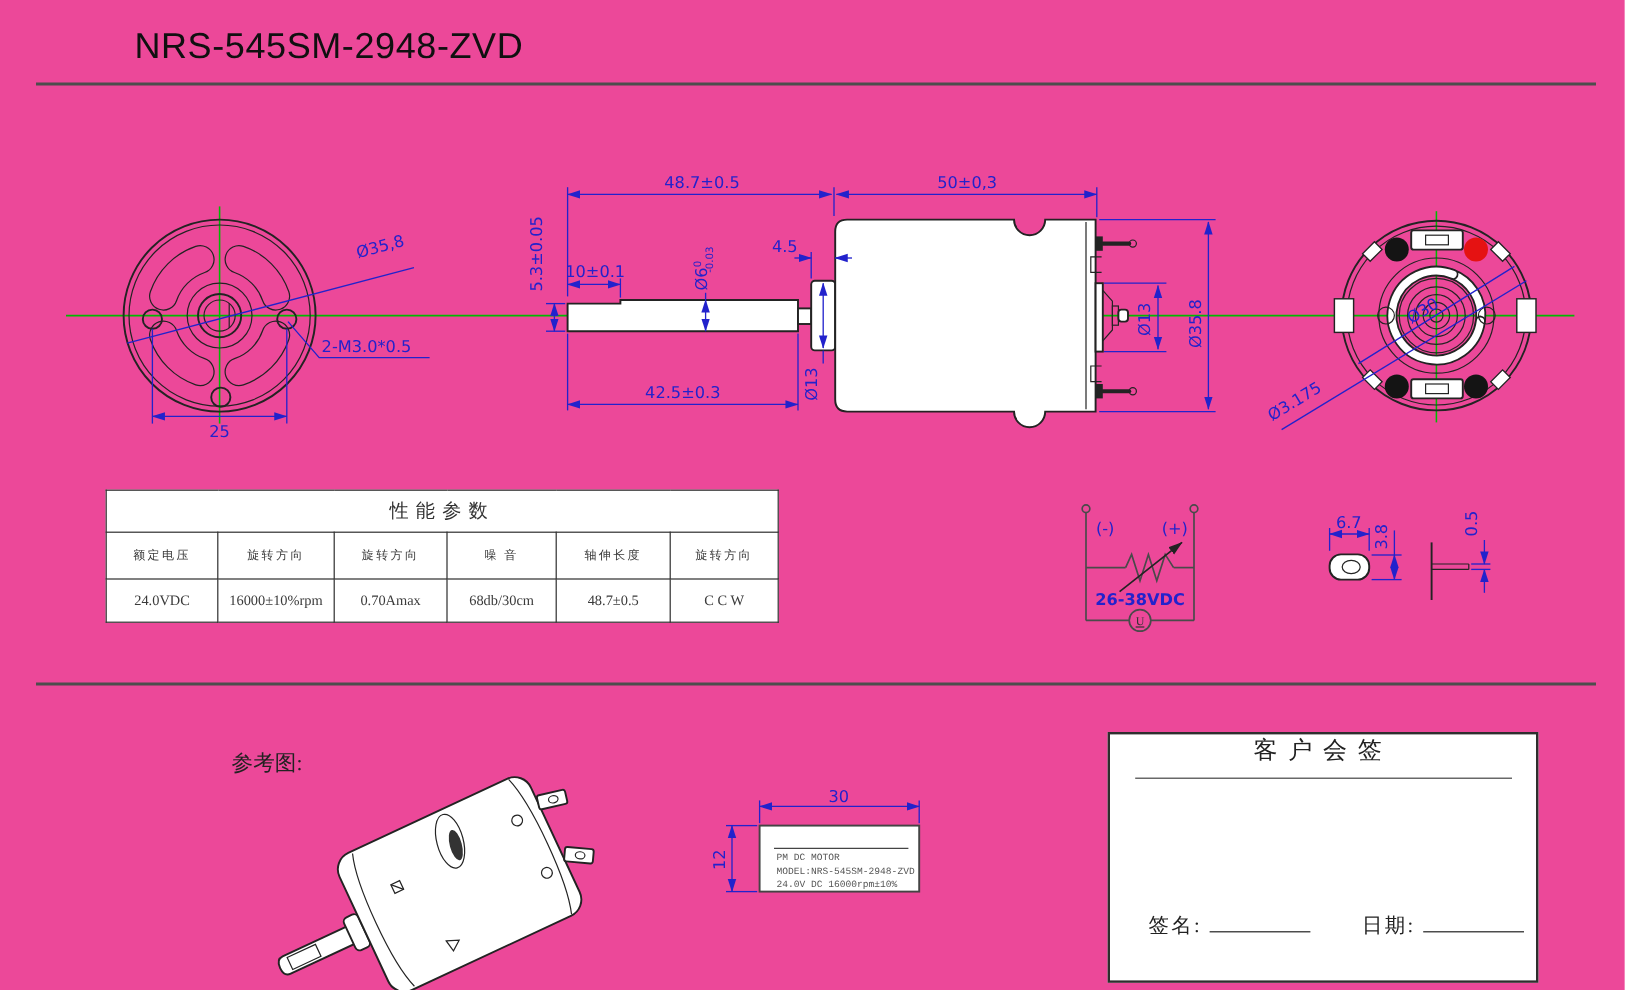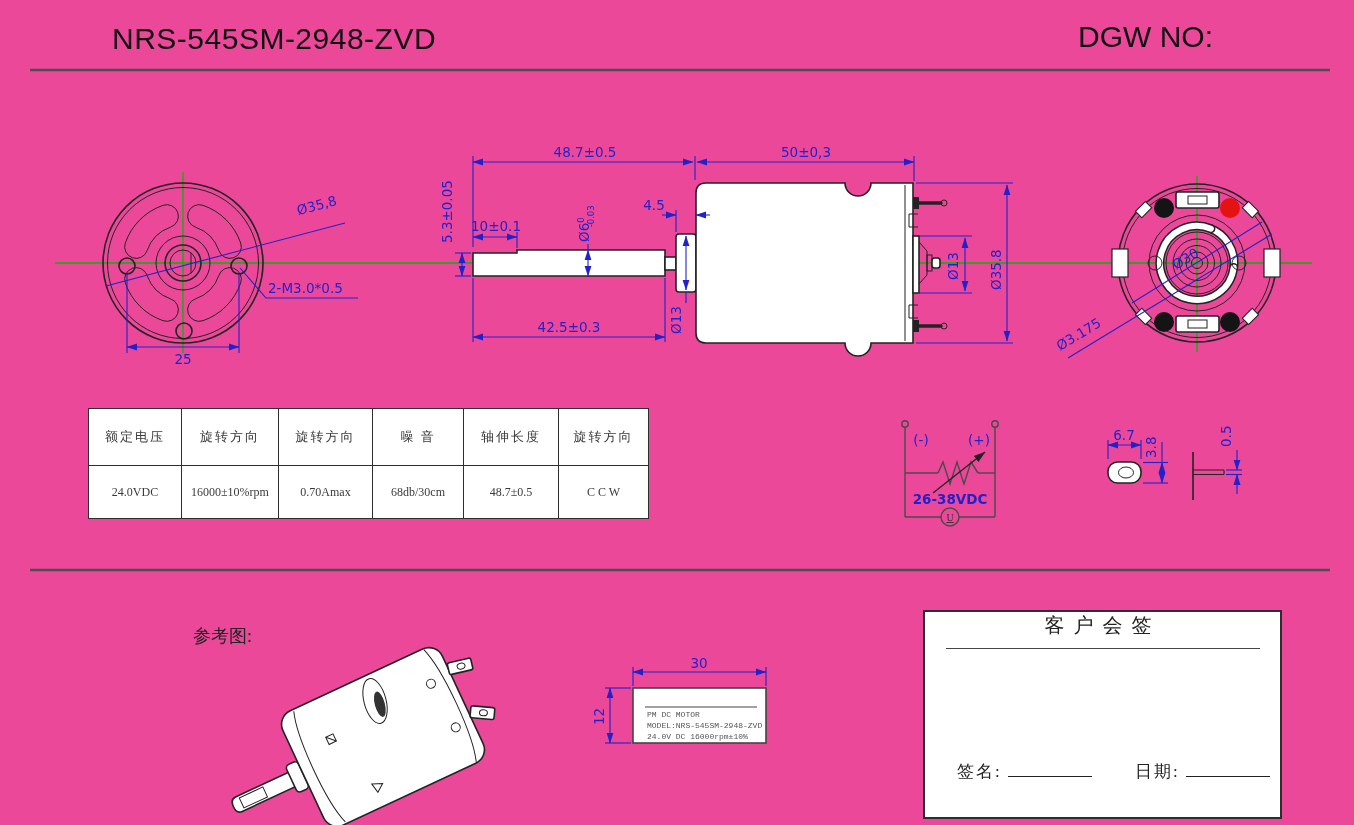--- a/index.html
+++ b/index.html
@@ -9,21 +9,21 @@
   .hdr-title{position:absolute;left:112px;top:22px;font-size:30px;color:#101010;
              letter-spacing:.5px;font-weight:500;}
   .hdr-dgw{position:absolute;left:1078px;top:20px;font-size:30px;color:#101010;font-weight:500;}
   .ref-label{position:absolute;left:193px;top:624px;font-size:18px;color:#222;
              font-family:"Liberation Serif",serif;text-align:right;}
   
   .spec{position:absolute;left:88px;top:408px;width:561px;height:111px;border-collapse:collapse;
         table-layout:fixed;background:#fff;font-family:"Liberation Serif",serif;color:#3a3a3a;}
   .spec td{border:1.6px solid #2e2e2e;text-align:center;vertical-align:middle;padding:0;}
   .spec .t-title{height:34px;font-size:16px;letter-spacing:6px;color:#333;}
-  .spec .t-head td{height:38px;font-size:13px;letter-spacing:2px;}
+  .spec .t-head td{height:38px;font-size:10px;letter-spacing:2px;}
   .spec .t-val td{height:35px;font-size:12px;text-align:center;}
   
   .signbox{position:absolute;left:923px;top:610px;width:355px;height:205px;border:2px solid #2e2e2e;
            background:#fff;font-family:"Liberation Serif",serif;color:#222;}
   .signbox .sb-title{text-align:center;font-size:20px;letter-spacing:9px;}
   .signbox .sb-rule{width:314px;margin:9px auto 0;border-bottom:1.6px solid #444;}
   .sb-row{position:absolute;left:0;top:148px;width:100%;font-size:17px;letter-spacing:2px;}
   .sb-sign{position:absolute;left:32px;top:0;}
   .sb-date{position:absolute;left:210px;top:0;}
   .sb-line{display:inline-block;width:84px;border-bottom:1.6px solid #222;height:14px;
@@ -37,21 +37,20 @@
   .cl{stroke:#00ba00;stroke-width:1.3;fill:none;}
   .wire{stroke:#4a4a4a;stroke-width:1.4;fill:none;}
   .plate-t{fill:#555;font-family:"Liberation Mono",monospace;font-size:8px;}
 </style>
 </head>
 <body>
 
 <div id="stage">
 
   <div class="hdr-title">NRS-545SM-2948-ZVD</div>
-  <div class="hdr-dgw">DGW NO:</div>
 
   <svg id="drawing" width="1354" height="825" viewBox="0 0 1354 825" xmlns="http://www.w3.org/2000/svg">
     <defs>
       <marker id="aE" viewBox="0 0 10 8" refX="9.5" refY="4" markerWidth="11" markerHeight="9" orient="auto" markerUnits="userSpaceOnUse">
           <path d="M0,0.8 L10,4 L0,7.2 Z" fill="#2222cc"></path>
         </marker>
       <marker id="aS" viewBox="0 0 10 8" refX="0.5" refY="4" markerWidth="11" markerHeight="9" orient="auto" markerUnits="userSpaceOnUse">
           <path d="M10,0.8 L0,4 L10,7.2 Z" fill="#2222cc"></path>
         </marker>
       <marker id="aK" viewBox="0 0 10 8" refX="9.5" refY="4" markerWidth="12" markerHeight="10" orient="auto" markerUnits="userSpaceOnUse">
@@ -285,20 +284,23 @@
   <table class="spec">
     <colgroup>
       <col style="width:93px">
         <col style="width:97px">
         <col style="width:94px">
       <col style="width:91px">
         <col style="width:95px">
         <col style="width:90px">
     </colgroup>
     <tbody>
+        <tr>
+          <td colspan="6" class="t-title">性能参数</td>
+        </tr>
     <tr class="t-head">
       <td>额定电压</td>
       <td>旋转方向</td>
       <td>旋转方向</td>
       <td>噪  音</td>
       <td>轴伸长度</td>
       <td>旋转方向</td>
     </tr>
     <tr class="t-val">
       <td>24.0VDC</td>

